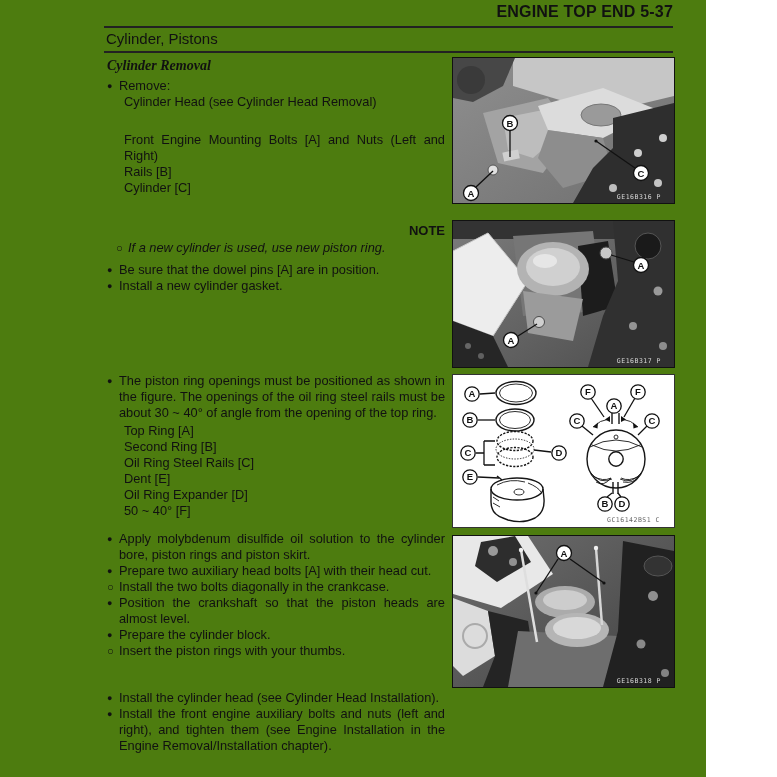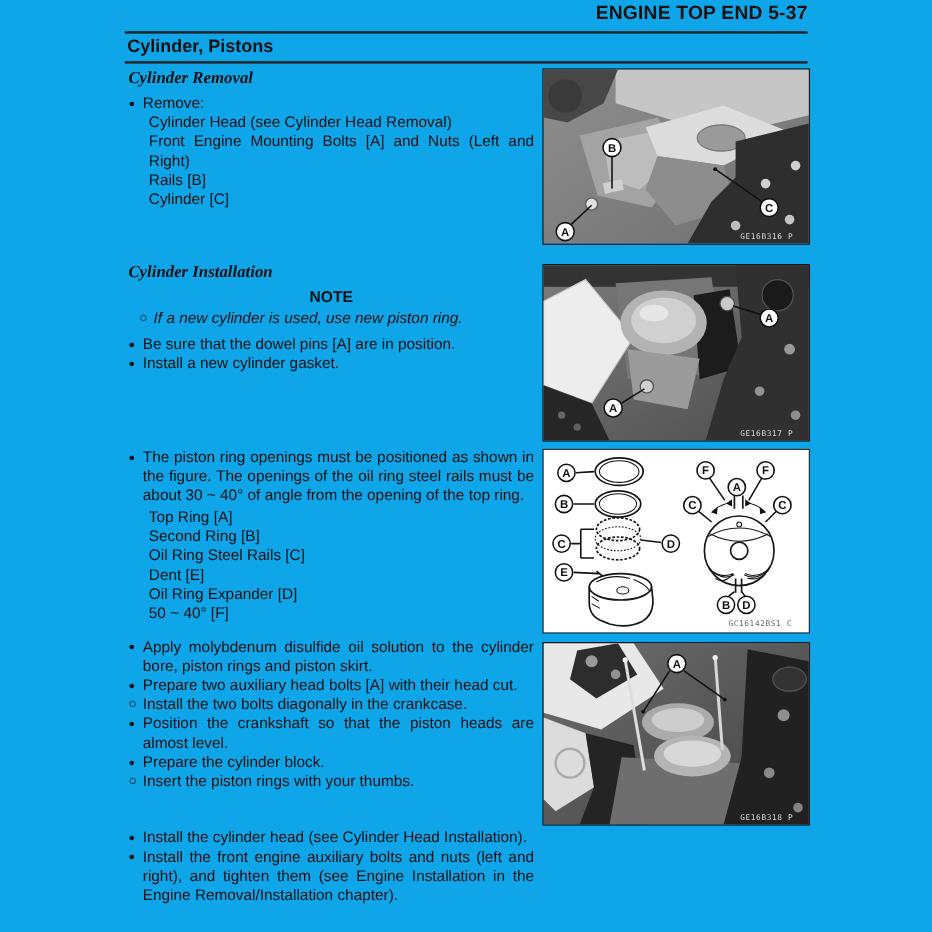--- a/index.html
+++ b/index.html
@@ -1,37 +1,37 @@
 <!DOCTYPE html>
 <html><head>
 <meta charset="utf-8">
 <style>
   html,body{margin:0;padding:0;background:#fff;}
-  .page{position:relative;width:777px;height:777px;background:#0ea5e9;overflow:hidden;
+  .page{position:relative;width:706px;height:777px;background:#4d7c0f;overflow:hidden;
         font-family:"Liberation Sans","DejaVu Sans",sans-serif;color:#111;}
   
   .running-header{position:absolute;left:104px;top:3px;width:569px;text-align:right;
         font-size:16px;font-weight:bold;letter-spacing:.2px;}
   .rule{position:absolute;left:104px;width:569px;height:2px;background:#222;}
   .r1{top:26px;}
   .r2{top:51px;}
-  .section-title{position:absolute;left:106px;top:30px;font-size:15px;font-weight:bold;}
+  .section-title{position:absolute;left:106px;top:30px;font-size:15px;font-weight:normal;}
   
   .col-left{position:absolute;left:107px;width:338px;top:0;font-size:12.8px;line-height:16px;}
   .block{position:absolute;left:0;width:338px;}
   .b1{top:58px;} .b2{top:220px;} .b3{top:373px;} .b4{top:531px;} .b5{top:690px;}
   .proc-heading{margin:0 0 4px 0;font-size:14px;font-weight:bold;font-style:italic;font-family:Liberation Serif, serif;}
   .li{position:relative;padding-left:12px;text-align:justify;}
   .li .mk{position:absolute;left:0;top:0;line-height:16px;}
   .li.bullet .mk{font-size:9px;}
   .li.circle .mk{font-size:11.5px;left:0;}
   .li.noteline{margin-left:9px;font-style:italic;}
   .sub{padding-left:17px;}
-  .sub.just{text-align:justify;}
-  .note-title{text-align:center;font-weight:bold;font-size:13px;margin:3px 0 1px 0;}
+  .sub.just{text-align:justify;margin-top:22px;}
+  .note-title{text-align:right;font-weight:bold;font-size:13px;margin:3px 0 1px 0;}
   .gap6{height:6px;}
   
   .fig{position:absolute;left:452px;width:223px;border:1px solid #111;box-sizing:border-box;}
   .f1{top:57px;height:147px;} .f2{top:220px;height:148px;}
   .f3{top:374px;height:154px;border-color:#333;} .f4{top:535px;height:153px;}
   .fig svg{display:block;}
   .lbl circle{fill:#fff;stroke:#111;stroke-width:1.3px;}
   .lbl text{font-family:"Liberation Sans","DejaVu Sans",sans-serif;font-size:9.5px;font-weight:bold;
             fill:#111;text-anchor:middle;}
   .leader{stroke:#111;stroke-width:1.3px;fill:none;}
@@ -59,21 +59,20 @@
         <span class="mk">●</span>
         <span>Remove:</span>
       </div>
       <div class="sub">Cylinder Head (see Cylinder Head Removal)</div>
       <div class="sub just">Front Engine Mounting Bolts [A] and Nuts (Left and Right)</div>
       <div class="sub">Rails [B]</div>
       <div class="sub">Cylinder [C]</div>
     </div>
 
     <div class="block b2">
-      <h3 class="proc-heading">Cylinder Installation</h3>
       <div class="note-title">NOTE</div>
       <div class="li circle noteline">
         <span class="mk">○</span>
         <span>If a new cylinder is used, use new piston ring.</span>
       </div>
       <div class="gap6"></div>
       <div class="li bullet">
         <span class="mk">●</span>
         <span>Be sure that the dowel pins [A] are in position.</span>
       </div>

